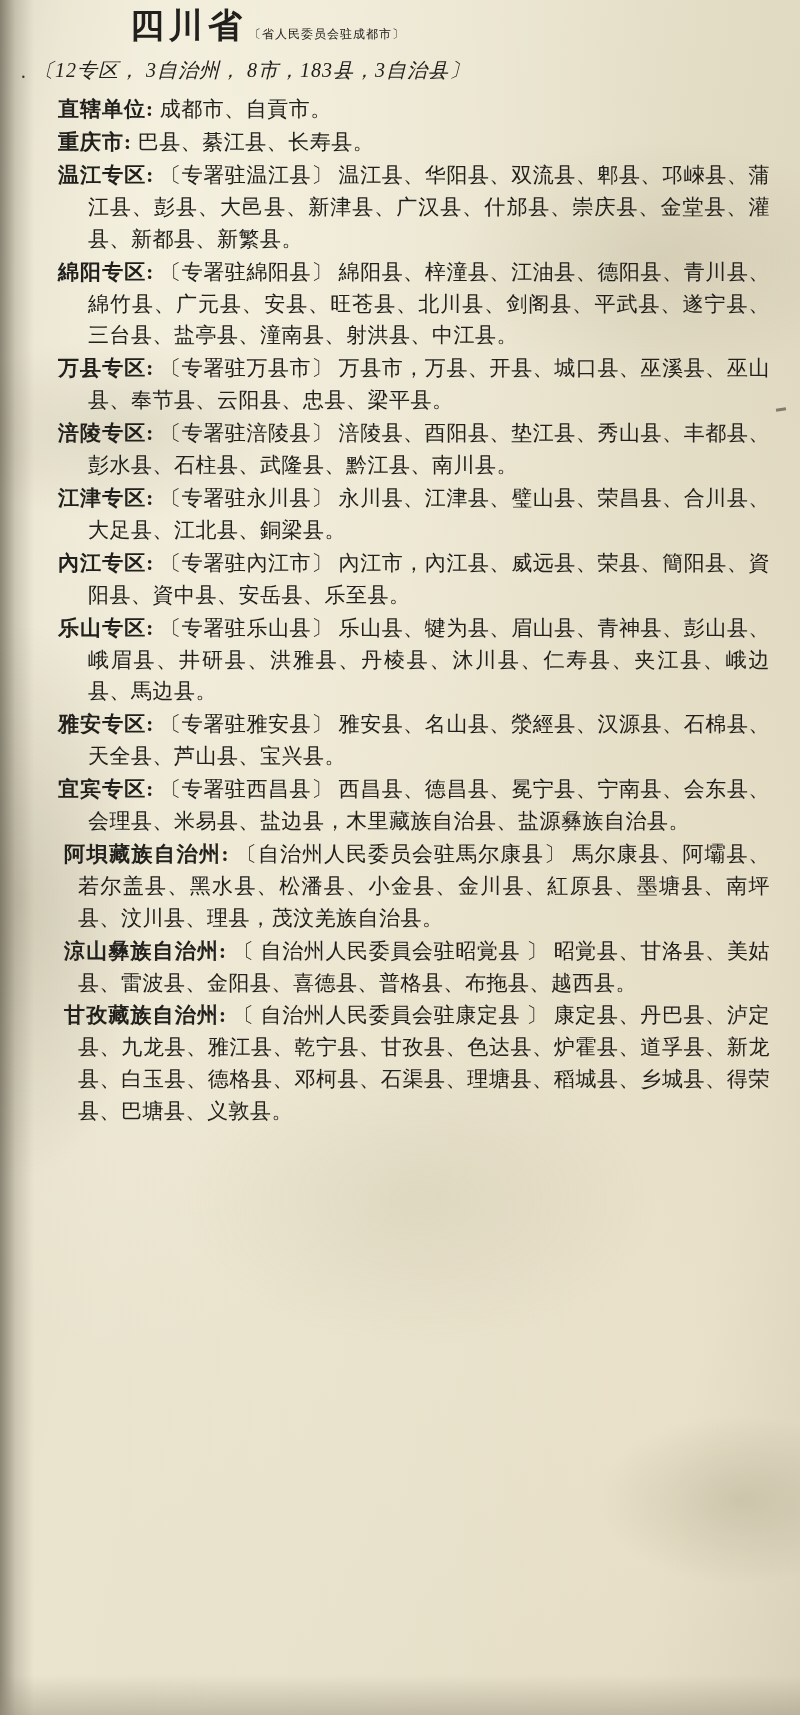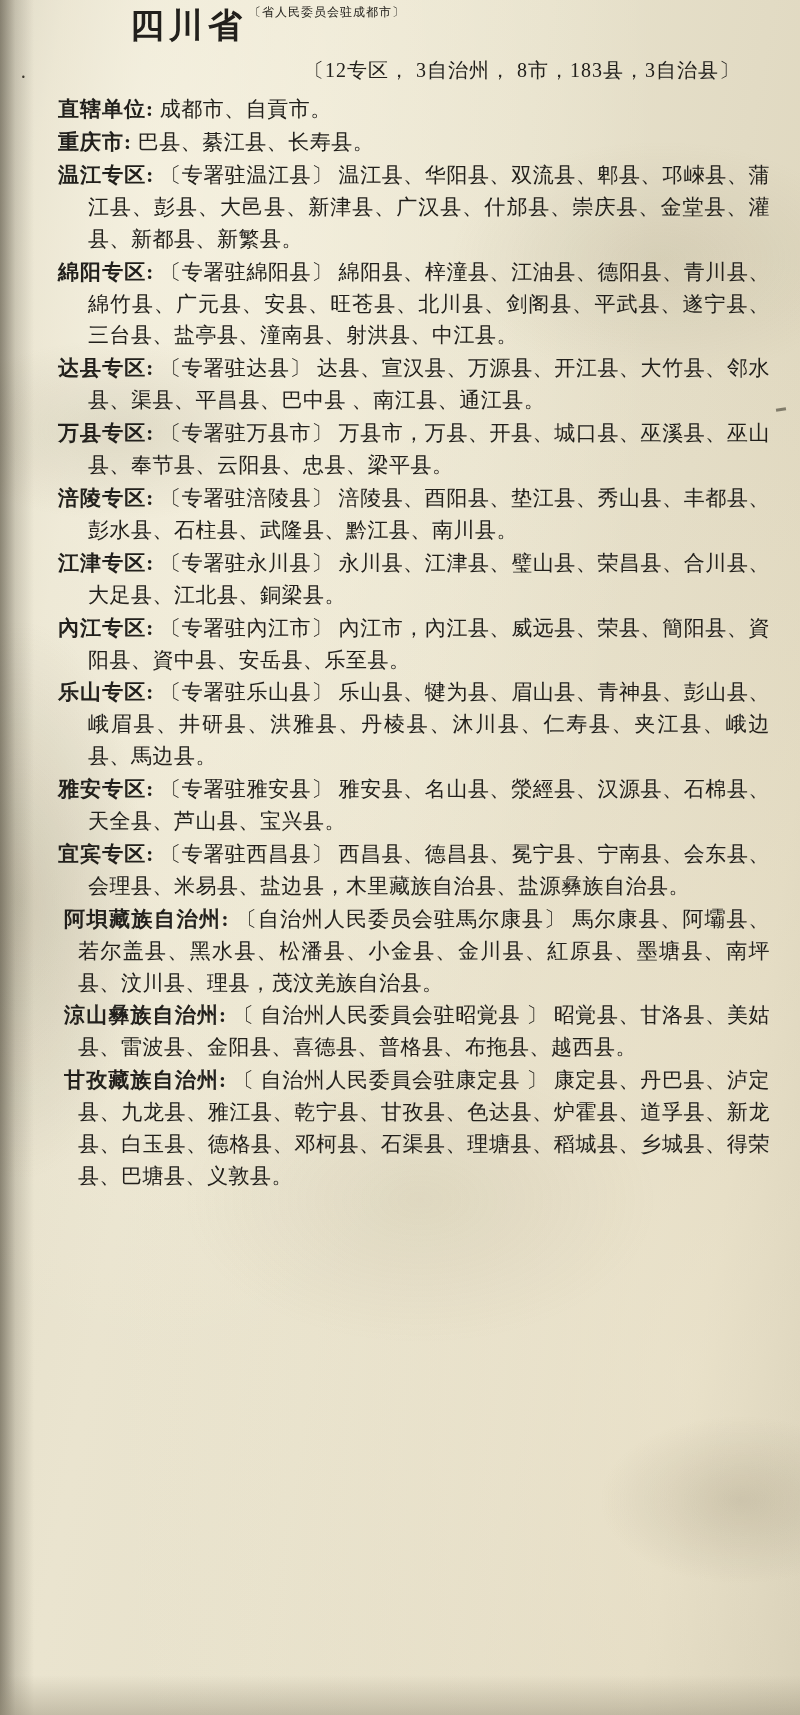--- a/index.html
+++ b/index.html
@@ -42,43 +42,44 @@
     background: linear-gradient(to right, rgba(60,54,40,0.55), rgba(60,54,40,0.18) 45%, rgba(60,54,40,0) 100%);
     pointer-events: none;
   }
   .content {
     position: relative;
     z-index: 2;
     padding: 0 30px 0 34px;
   }
   .title-row {
     display: flex;
-    align-items: flex-start;
+    align-items: flex-end;
     justify-content: flex-start;
     padding: 6px 0 0 96px;
   }
   .prov-title {
     font-size: 34px;
     font-weight: bold;
     letter-spacing: 5px;
     line-height: 1.15;
   }
   .prov-seat {
     font-size: 12px;
     letter-spacing: 1px;
     position: relative;
     top: -2px;
     margin-left: 2px;
   }
   .summary {
-    text-align: right;
+    text-align: left;
     font-size: 20px;
     letter-spacing: 1px;
     margin: 12px 0 10px 0;
     padding-right: 30px;
+    font-style: italic;
   }
   .entry {
     font-size: 21px;
     line-height: 1.52;
     margin: 0 0 1px 0;
     padding-left: 54px;
     text-indent: -30px;
     text-align: justify;
     text-justify: inter-character;
     letter-spacing: 0.5px;
@@ -154,25 +155,20 @@
       <span class="body">温江县、华阳县、双流县、郫县、邛崍县、蒲江县、彭县、大邑县、新津县、广汉县、什邡县、崇庆县、金堂县、灌县、新都县、新繁县。</span>
     </div>
 
     <div class="entry">
       <span class="label">綿阳专区:</span>
       <span class="seat">〔专署驻綿阳县〕</span>
       <span class="body">綿阳县、梓潼县、江油县、德阳县、青川县、綿竹县、广元县、安县、旺苍县、北川县、剑阁县、平武县、遂宁县、三台县、盐亭县、潼南县、射洪县、中江县。</span>
     </div>
 
 
-    <div class="entry">
-      <span class="label">达县专区:</span>
-      <span class="seat">〔专署驻达县〕</span>
-      <span class="body">达县、宣汉县、万源县、开江县、大竹县、邻水县、渠县、平昌县、巴中县 、南江县、通江县。</span>
-    </div>
 
     <div class="entry">
       <span class="label">万县专区:</span>
       <span class="seat">〔专署驻万县市〕</span>
       <span class="body">万县市，万县、开县、城口县、巫溪县、巫山县、奉节县、云阳县、忠县、梁平县。</span>
     </div>
 
     <div class="entry">
       <span class="label">涪陵专区:</span>
       <span class="seat">〔专署驻涪陵县〕</span>

